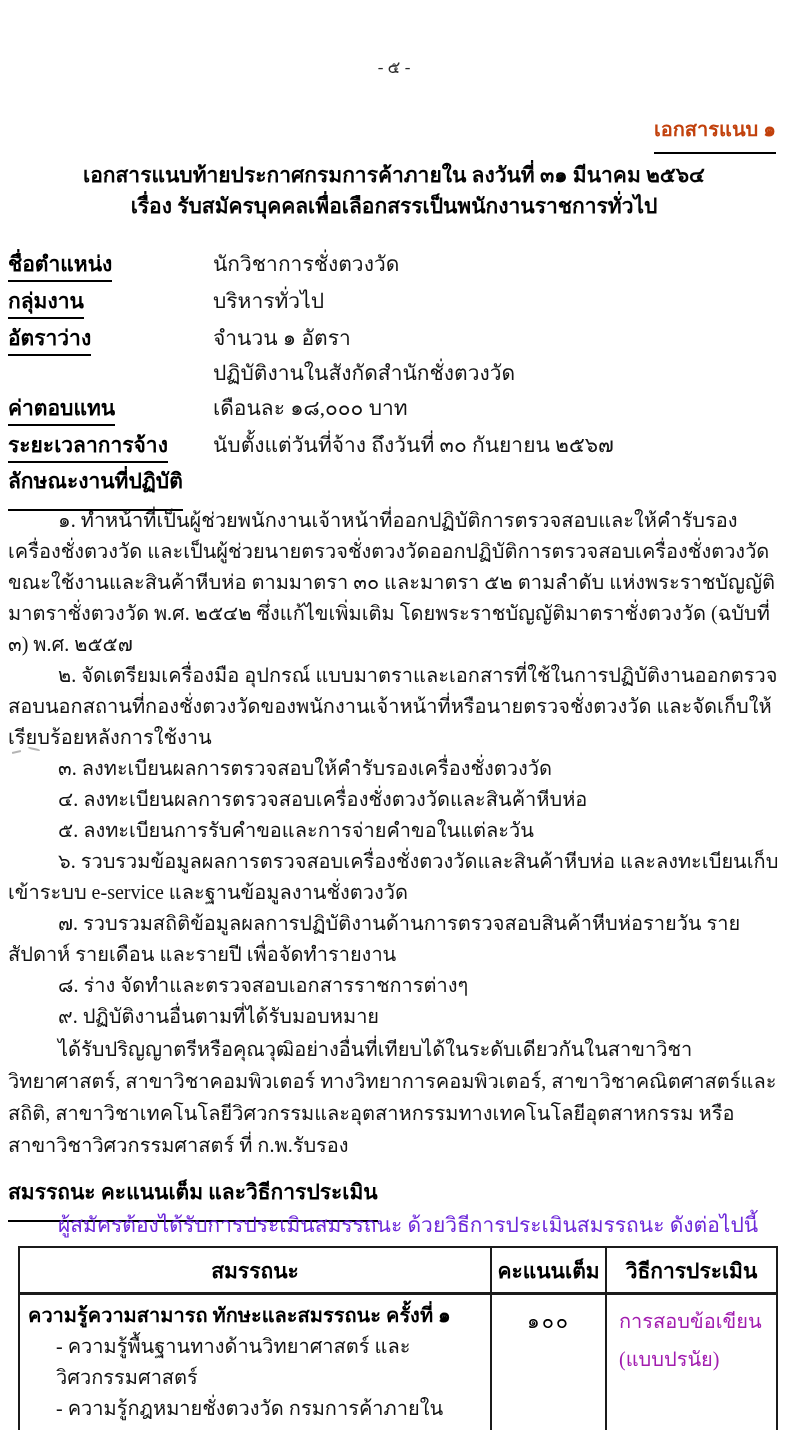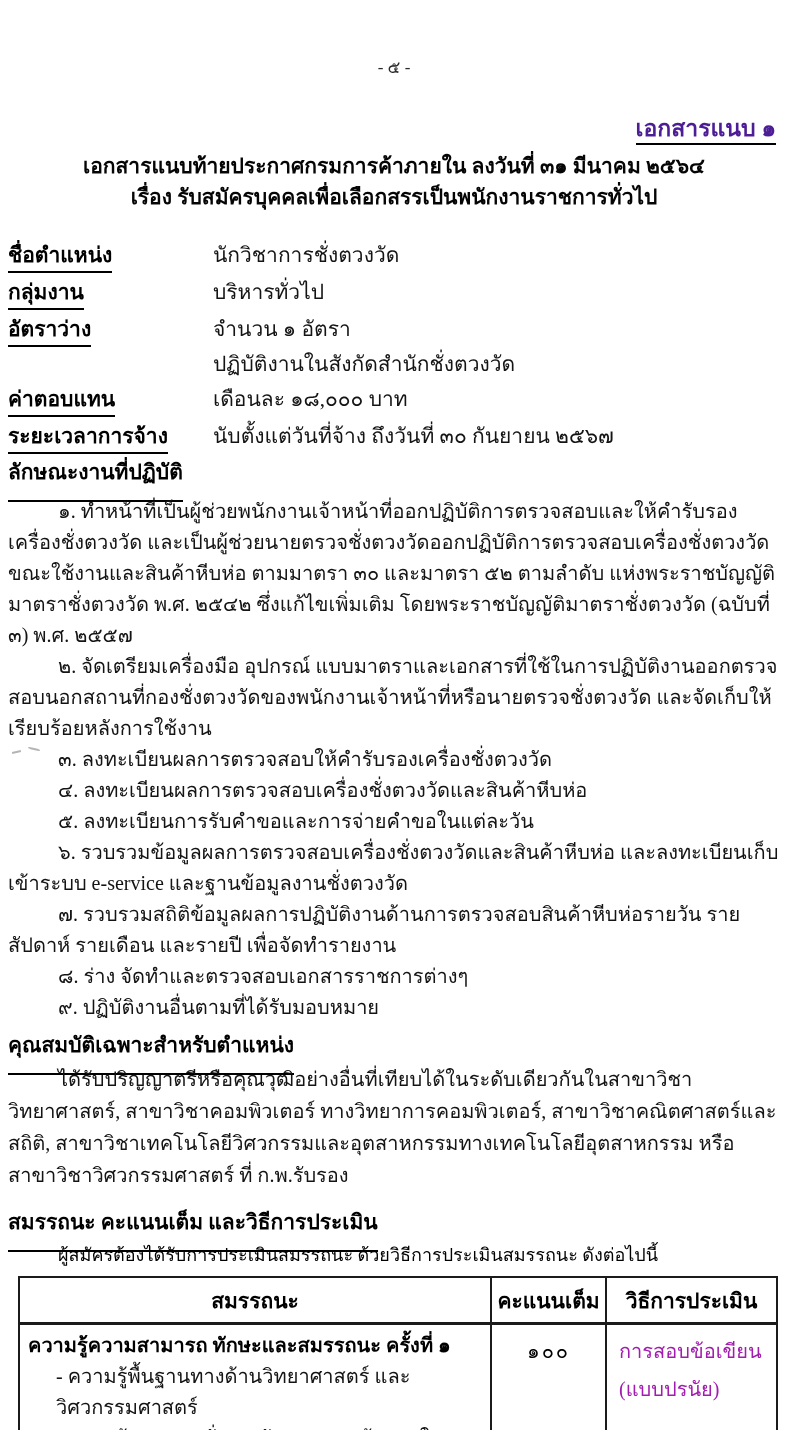--- a/index.html
+++ b/index.html
@@ -21,25 +21,25 @@
     line-height: 24px;
     color: #2a2a2a;
   }
   .attachment-row {
     text-align: right;
     margin-top: 36px;
     padding-right: 4px;
   }
   .attachment-label {
     display: inline-block;
-    font-size: 23px;
-    font-weight: bold;
-    color: #4c1d95;
+    font-size: 20px;
+    font-weight: bold;
+    color: #c2410c;
     border-bottom: 2px solid #000;
-    padding-bottom: 1px;
+    padding-bottom: 10px;
     line-height: 26px;
   }
   .doc-title {
     text-align: center;
     font-size: 21px;
     font-weight: bold;
     line-height: 31px;
     color: #050505;
     margin: 0;
   }
@@ -83,24 +83,24 @@
   .qual-text {
     margin: 1px 0 0 0;
     font-size: 20px;
     line-height: 32px;
     text-indent: 50px;
     color: #141414;
   }
   .assess-heading { margin-top: 14px; }
   .assess-intro {
     margin: 1px 0 0 0;
-    font-size: 18px;
+    font-size: 21px;
     line-height: 30px;
     text-indent: 50px;
-    color: #000000;
+    color: #6d28d9;
   }
 
   table.assess-table {
     border-collapse: collapse;
     margin: 6px 0 0 10px;
     width: 758px;
     table-layout: fixed;
   }
   .assess-table th, .assess-table td {
     border: 2px solid #1b1b1b;
@@ -206,21 +206,20 @@
     <p class="duty">๒. จัดเตรียมเครื่องมือ อุปกรณ์ แบบมาตราและเอกสารที่ใช้ในการปฏิบัติงานออกตรวจสอบนอกสถานที่กองชั่งตวงวัดของพนักงานเจ้าหน้าที่หรือนายตรวจชั่งตวงวัด และจัดเก็บให้เรียบร้อยหลังการใช้งาน</p>
     <p class="duty">๓. ลงทะเบียนผลการตรวจสอบให้คำรับรองเครื่องชั่งตวงวัด</p>
     <p class="duty">๔. ลงทะเบียนผลการตรวจสอบเครื่องชั่งตวงวัดและสินค้าหีบห่อ</p>
     <p class="duty">๕. ลงทะเบียนการรับคำขอและการจ่ายคำขอในแต่ละวัน</p>
     <p class="duty">๖. รวบรวมข้อมูลผลการตรวจสอบเครื่องชั่งตวงวัดและสินค้าหีบห่อ และลงทะเบียนเก็บเข้าระบบ e-service และฐานข้อมูลงานชั่งตวงวัด</p>
     <p class="duty">๗. รวบรวมสถิติข้อมูลผลการปฏิบัติงานด้านการตรวจสอบสินค้าหีบห่อรายวัน รายสัปดาห์ รายเดือน และรายปี เพื่อจัดทำรายงาน</p>
     <p class="duty">๘. ร่าง จัดทำและตรวจสอบเอกสารราชการต่างๆ</p>
     <p class="duty">๙. ปฏิบัติงานอื่นตามที่ได้รับมอบหมาย</p>
   </div>
 
-  <h3 class="section-heading qual-heading"><span class="u">คุณสมบัติเฉพาะสำหรับตำแหน่ง</span></h3>
   <p class="qual-text">ได้รับปริญญาตรีหรือคุณวุฒิอย่างอื่นที่เทียบได้ในระดับเดียวกันในสาขาวิชาวิทยาศาสตร์, สาขาวิชาคอมพิวเตอร์ ทางวิทยาการคอมพิวเตอร์, สาขาวิชาคณิตศาสตร์และสถิติ, สาขาวิชาเทคโนโลยีวิศวกรรมและอุตสาหกรรมทางเทคโนโลยีอุตสาหกรรม หรือสาขาวิชาวิศวกรรมศาสตร์ ที่ ก.พ.รับรอง</p>
 
   <h3 class="section-heading assess-heading"><span class="u">สมรรถนะ คะแนนเต็ม และวิธีการประเมิน</span></h3>
   <p class="assess-intro">ผู้สมัครต้องได้รับการประเมินสมรรถนะ ด้วยวิธีการประเมินสมรรถนะ ดังต่อไปนี้</p>
 
   <table class="assess-table">
     <colgroup>
       <col class="col-competency">
       <col class="col-score">
       <col class="col-method">

